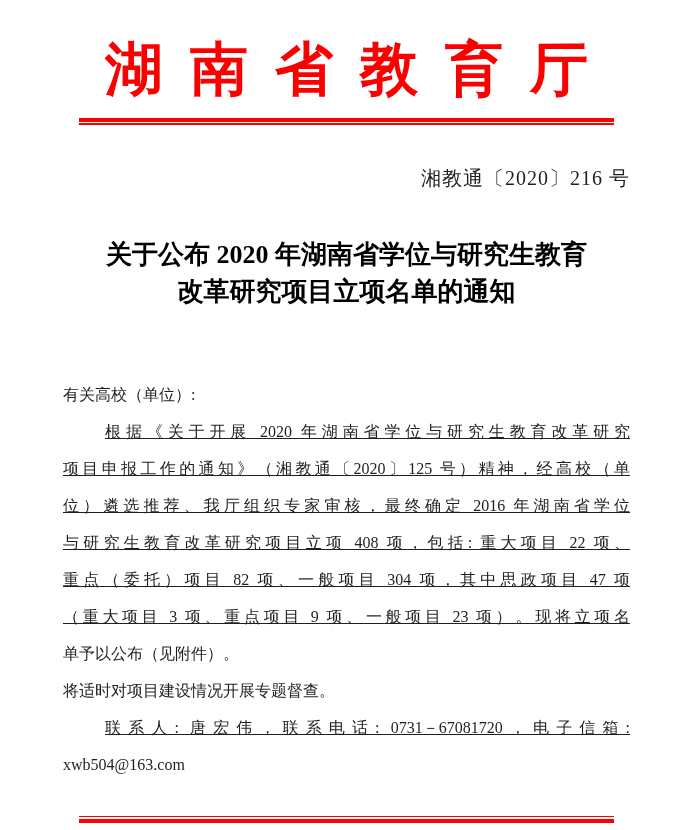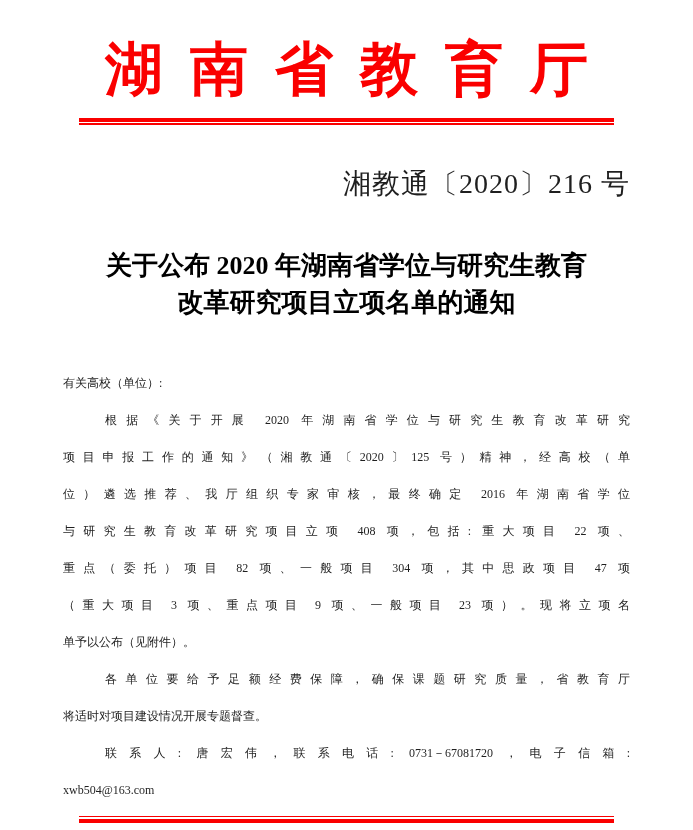--- a/index.html
+++ b/index.html
@@ -31,42 +31,42 @@
     background: linear-gradient(to bottom,
       var(--red) 0px, var(--red) 4px,
       #ffffff 4px, #ffffff 5px,
       var(--red) 5px, var(--red) 7px);
   }
 
   .doc-number {
     width: 567px;
     margin: 40px auto 0;
     text-align: right;
-    font-size: 28px;
+    font-size: 20px;
     letter-spacing: 1px;
     white-space: nowrap;
   }
 
   .notice-title {
     margin-top: 44px;
     text-align: center;
     font-size: 26px;
     font-weight: bold;
     line-height: 37px;
     color: #000000;
   }
 
   .body-text {
     width: 567px;
-    margin: 44px auto 0;
-    font-size: 12px;
+    margin: 66px auto 0;
+    font-size: 16px;
     line-height: 37px;
   }
   .line { min-height: 37px; }
-  .justify { text-align: justify; text-align-last: justify; text-justify: inter-character; }
+  .justify { text-align: justify; text-align-last: justify; text-justify: inter-character; text-decoration: underline; }
   .indent { text-indent: 42px; }
 
   .rule-bottom {
     position: absolute;
     top: 816px; left: 79px;
     width: 535px; height: 7px;
     background: linear-gradient(to bottom,
       var(--red) 0px, var(--red) 1.5px,
       #ffffff 1.5px, #ffffff 3px,
       var(--red) 3px, var(--red) 7px);
@@ -90,21 +90,20 @@
 
   <div class="body-text">
     <div class="line">有关高校（单位）:</div>
     <div class="line indent justify">根据《关于开展 2020 年湖南省学位与研究生教育改革研究</div>
     <div class="line justify">项目申报工作的通知》（湘教通〔2020〕125 号）精神，经高校（单</div>
     <div class="line justify">位）遴选推荐、我厅组织专家审核，最终确定 2016 年湖南省学位</div>
     <div class="line justify">与研究生教育改革研究项目立项 408 项，包括: 重大项目 22 项、</div>
     <div class="line justify">重点（委托）项目 82 项、一般项目 304 项，其中思政项目 47 项</div>
     <div class="line justify">（重大项目 3 项、重点项目 9 项、一般项目 23 项）。现将立项名</div>
     <div class="line">单予以公布（见附件）。</div>
-    <div class="line indent justify">各单位要给予足额经费保障，确保课题研究质量，省教育厅</div>
     <div class="line">将适时对项目建设情况开展专题督查。</div>
     <div class="line indent justify">联系人: 唐宏伟，联系电话: 0731－67081720，电子信箱:</div>
     <div class="line">xwb504@163.com</div>
   </div>
 
   <div class="rule-bottom"></div>
 
 </div>
 
 </body></html>

